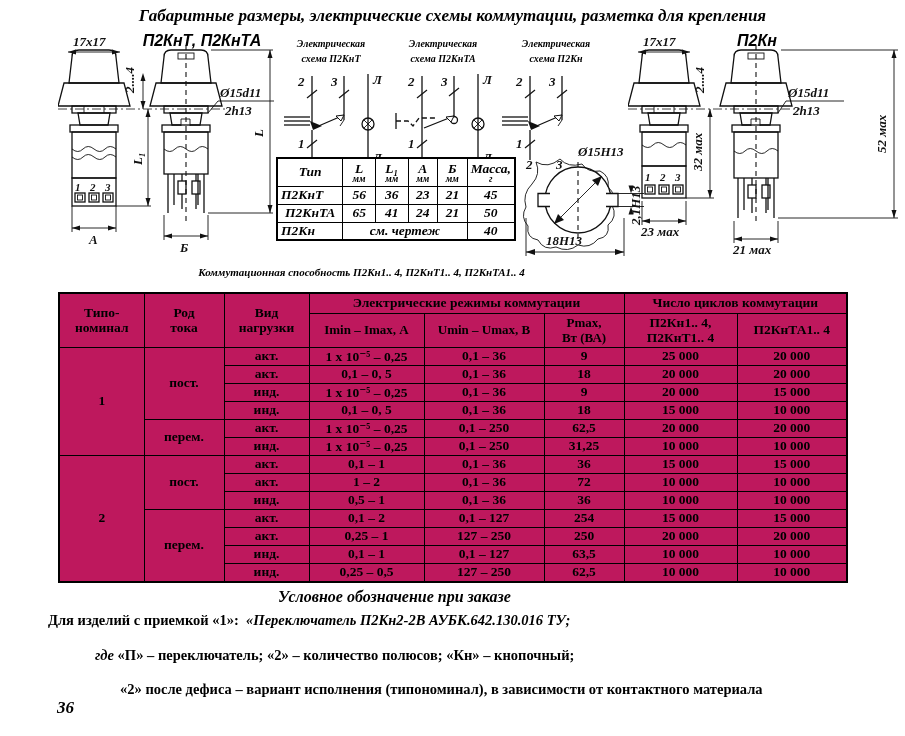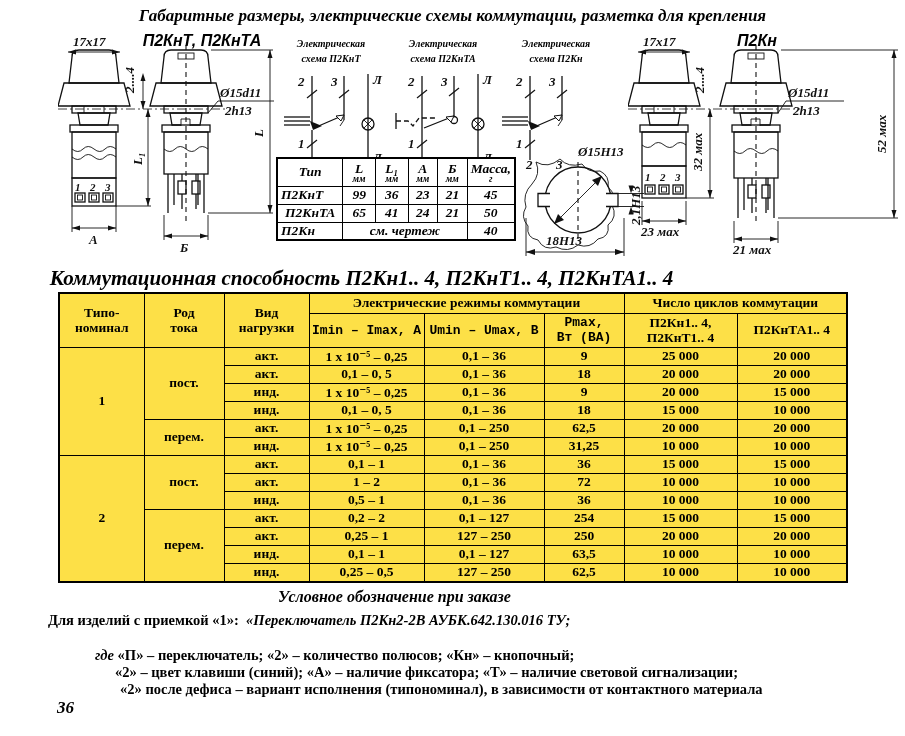--- a/index.html
+++ b/index.html
@@ -20,27 +20,27 @@
   svg .dot{stroke:#111;fill:none;stroke-width:1.1;stroke-dasharray:5 4;}
   svg .ah{fill:#111;stroke:none;}
   svg .white{fill:#fff;}
   
   .dims-table{border-collapse:collapse;font-style:italic;font-weight:bold;font-size:13.5px;
               border:2px solid #000;background:#fff;padding-left:19px;}
   .dims-table td,.dims-table th{border:1.4px solid #000;text-align:center;padding:0 3px;}
   .dims-table .unit{font-size:9.5px;display:block;margin-top:-3px;}
   
   .main-table{border-collapse:collapse;font-weight:bold;font-size:13.5px;border:2px solid #000;
-              table-layout:fixed;background:#fde047;}
+              table-layout:fixed;background:#be185d;}
   .main-table th,.main-table td{border:1px solid #000;text-align:center;padding:0 1px;
                                 overflow:hidden;white-space:nowrap;}
   .main-table td{height:17px;}
-  .main-table .sans{font-family:Liberation Mono, monospace;font-size:13px;margin-top:28px;}
+  .main-table .sans{font-family:Liberation Serif, serif;font-size:13px;margin-top:28px;}
   .main-table .h2line{line-height:15px;}
-  .mt-title{width:723px;text-align:center;font-weight:bold;font-style:italic;font-size:21px;}
+  .mt-title{width:723px;text-align:center;font-weight:bold;font-style:italic;font-size:11px;}
   .order-head{width:789px;text-align:center;font-weight:bold;font-style:italic;font-size:16px;}
   .order-line{font-size:14.5px;font-weight:bold;white-space:nowrap;}
   .order-line .it{font-style:italic;}
   .pagenum{font-weight:bold;font-style:italic;font-size:17px;}
 </style>
 </head>
 <body>
 
 <div class="page">
 
@@ -249,21 +249,21 @@
         <tr style="height:28px;">
       <th>Тип</th>
       <th><span>L</span><span class="unit">мм</span></th>
       <th><span>L₁</span><span class="unit">мм</span></th>
       <th><span>А</span><span class="unit">мм</span></th>
       <th><span>Б</span><span class="unit">мм</span></th>
       <th><span>Масса,</span><span class="unit">г</span></th>
     </tr>
     <tr style="height:18px;">
       <td style="text-align:left;">П2КнТ</td>
-      <td>99</td>
+      <td>56</td>
       <td>36</td>
       <td>23</td>
       <td>21</td>
       <td>45</td>
     </tr>
     <tr style="height:18px;">
       <td style="text-align:center;">П2КнТА</td>
       <td>65</td>
       <td>41</td>
       <td>24</td>
@@ -497,21 +497,21 @@
       <td>инд.</td>
       <td>0,5 – 1</td>
       <td>0,1 – 36</td>
       <td>36</td>
       <td>10 000</td>
       <td>10 000</td>
     </tr>
     <tr>
       <td rowspan="4">перем.</td>
       <td>акт.</td>
-      <td>0,2 – 2</td>
+      <td>0,1 – 2</td>
       <td>0,1 – 127</td>
       <td>254</td>
       <td>15 000</td>
       <td>15 000</td>
     </tr>
     <tr>
       <td>акт.</td>
       <td>0,25 – 1</td>
       <td>127 – 250</td>
       <td>250</td>
@@ -540,18 +540,17 @@
   <div class="abs order-head" style="top:588px;">Условное обозначение при заказе</div>
 
   <div class="abs order-line" style="left:48px;top:612px;">
     <span>Для изделий с приемкой «1»:</span>&nbsp;
     <span class="it">«Переключатель П2Кн2-2В  АУБК.642.130.016 ТУ;</span>
   </div>
   <div class="abs order-line" style="left:95px;top:647px;">
     <span class="it">где</span>
     <span>«П» – переключатель; «2» – количество полюсов; «Кн» – кнопочный;</span>
   </div>
-  <div class="abs order-line" style="left:115px;top:664px;">«2» – цвет клавиши (синий); «А» – наличие фиксатора; «Т» – наличие световой сигнализации;</div>
   <div class="abs order-line" style="left:120px;top:681px;">«2» после дефиса – вариант исполнения (типономинал), в зависимости от контактного материала</div>
 
   <div class="abs pagenum" style="left:57px;top:698px;">36</div>
 
 </div>
 
 </body></html>

